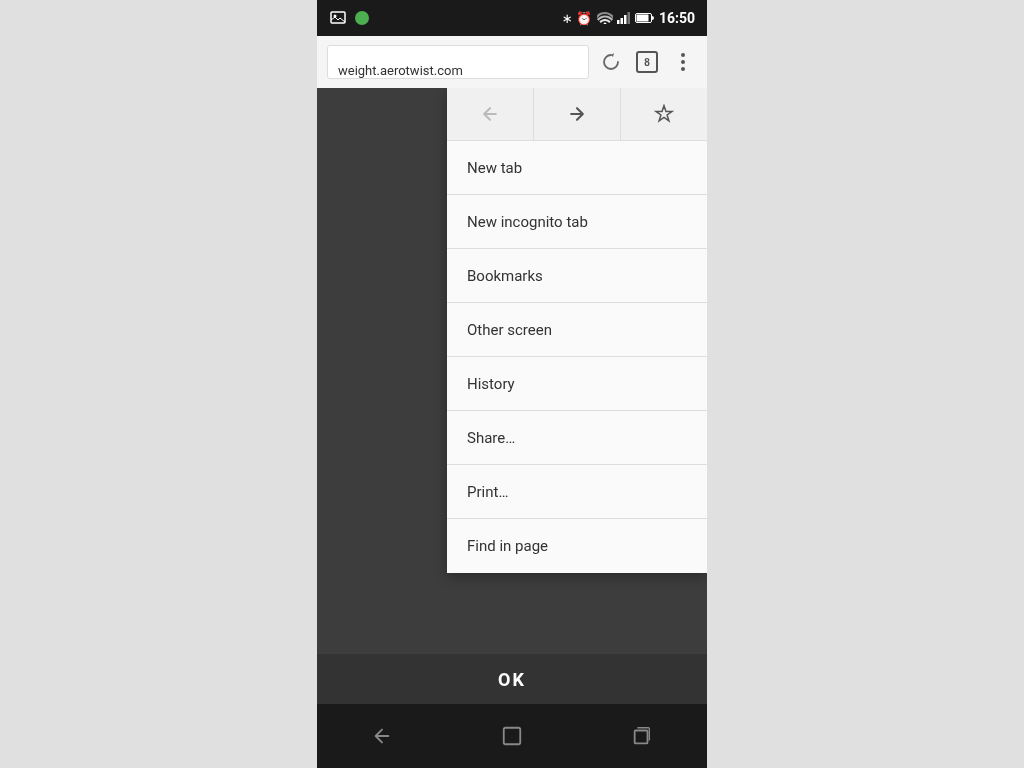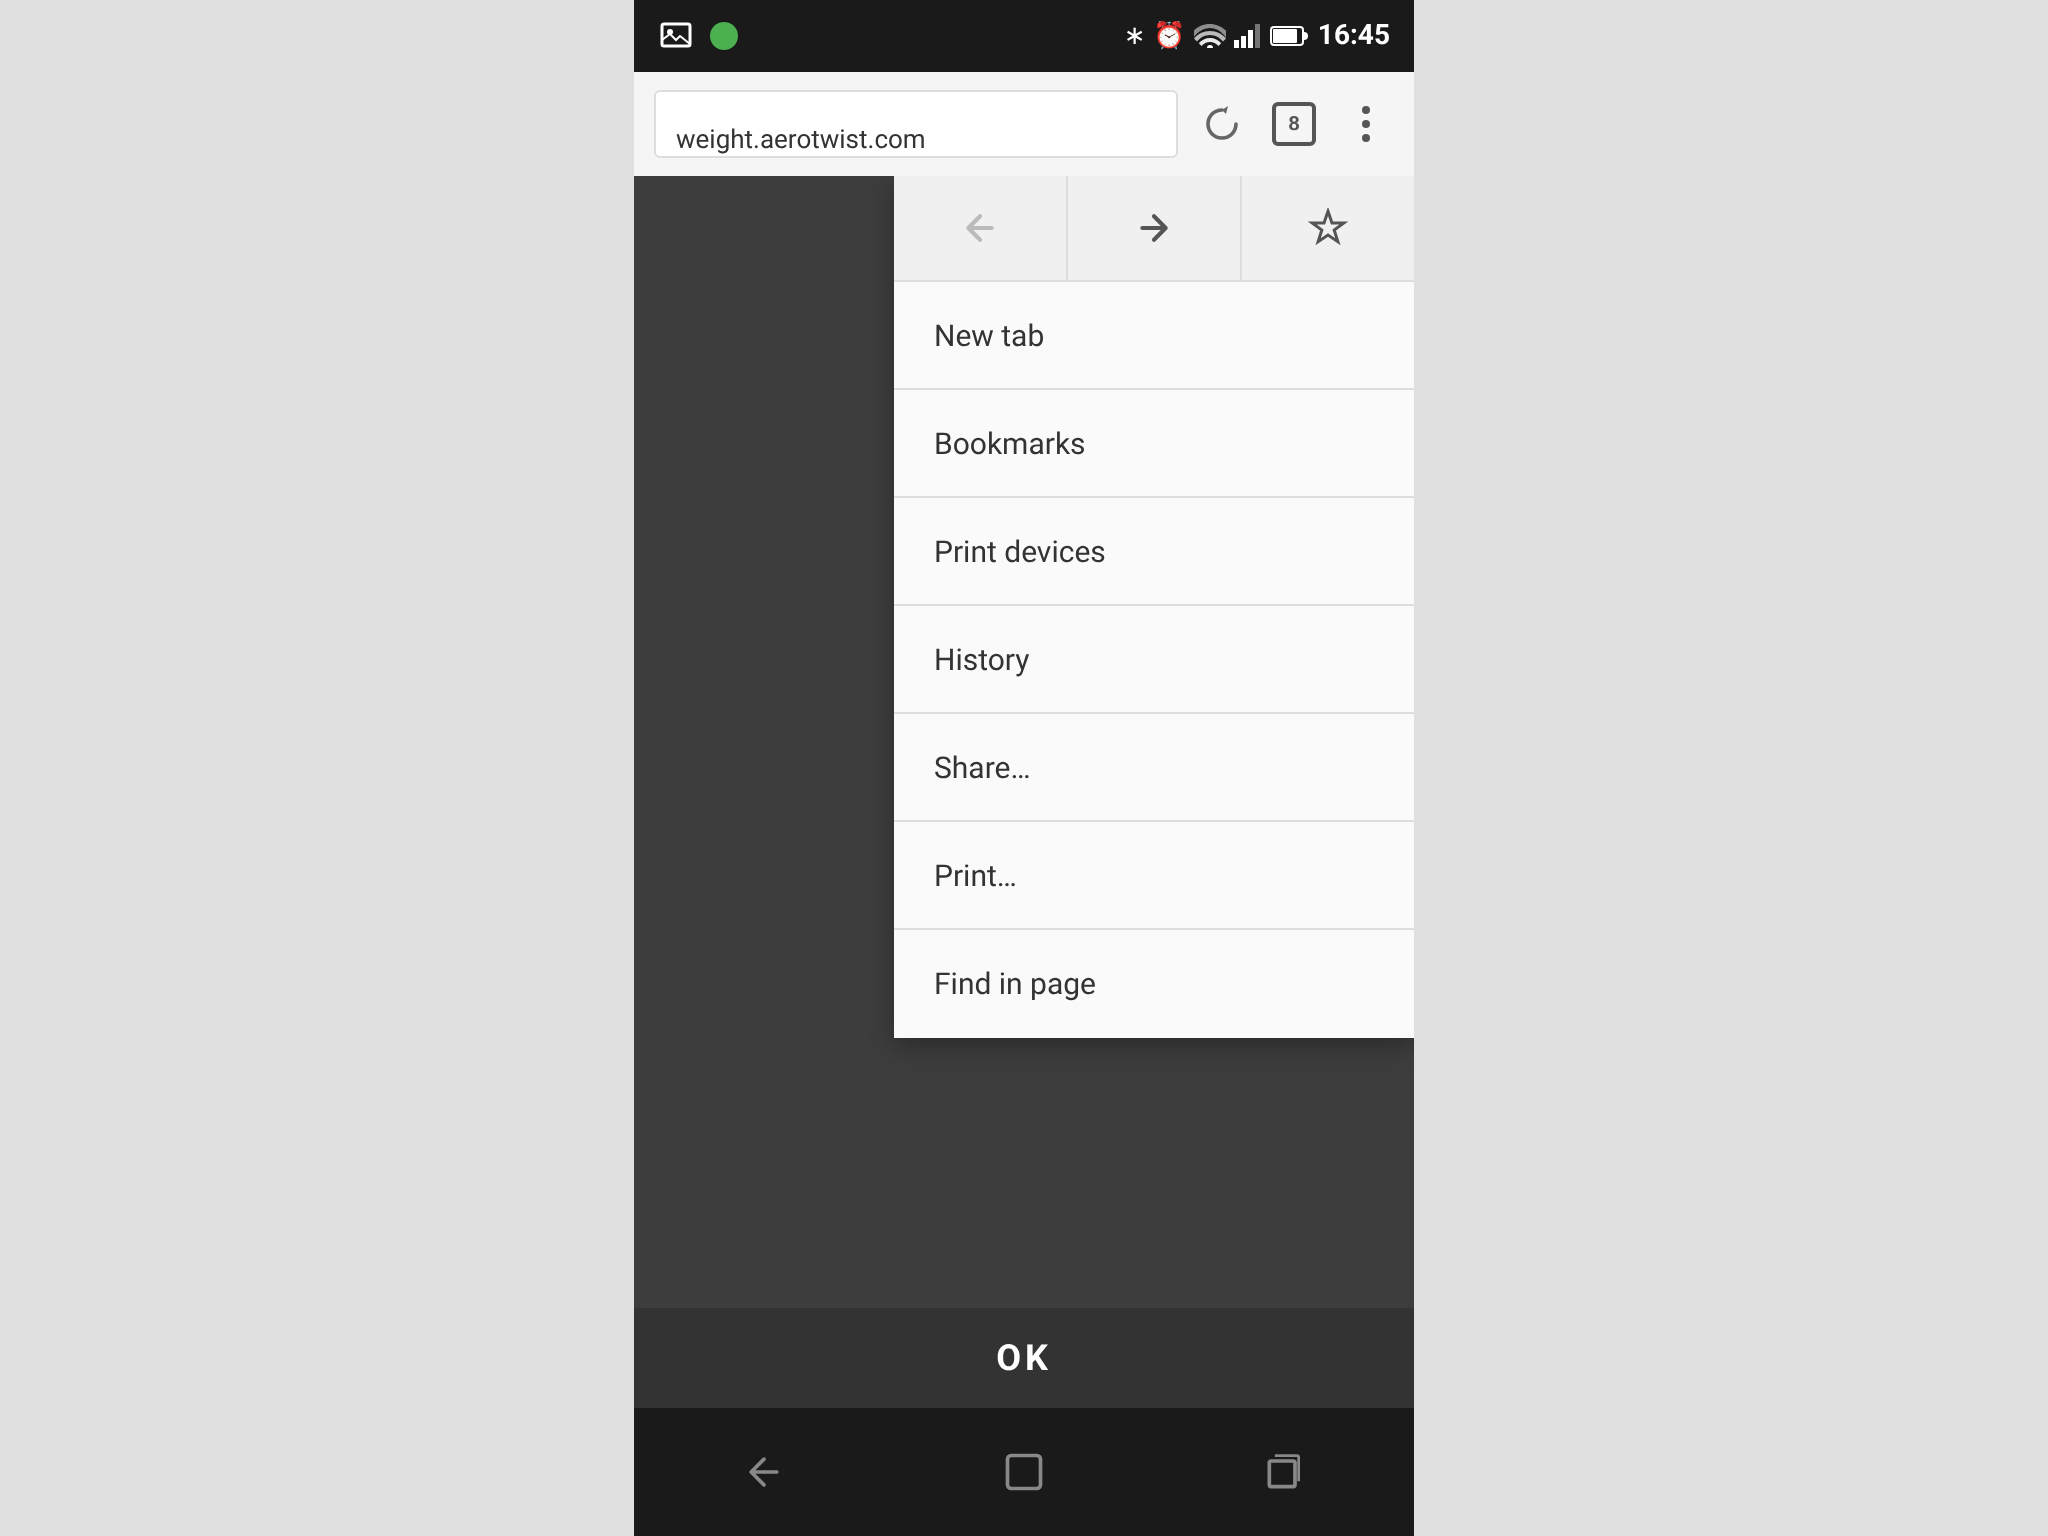--- a/index.html
+++ b/index.html
@@ -325,21 +325,21 @@
         <rect x="3.5" y="6" width="2.5" height="6" fill="white"></rect>
         <rect x="7" y="3" width="2.5" height="9" fill="white"></rect>
         <rect x="10.5" y="0" width="2.5" height="12" fill="white" opacity="0.4"></rect>
       </svg>
 
       <svg width="20" height="12" viewBox="0 0 20 12" fill="none">
         <rect x="0.5" y="1.5" width="16" height="9" rx="1.5" stroke="white" stroke-width="1"></rect>
         <rect x="1.5" y="2.5" width="12" height="7" rx="0.5" fill="white"></rect>
         <path d="M17 4v4a2 2 0 000-4z" fill="white"></path>
       </svg>
-      <span class="time-text">16:45</span>
+      <span class="time-text">16:50</span>
     </div>
   </div>
 
   <div class="browser-bar">
     <div class="url-bar">
       <span class="url-text">weight.aerotwist.com</span>
     </div>
     <button class="refresh-btn">
       <svg width="18" height="18" viewBox="0 0 18 18" fill="none" stroke="#666" stroke-width="1.8">
         <path d="M16 9A7 7 0 1 1 9 2" stroke-linecap="round"></path>
@@ -387,24 +387,27 @@
           <svg width="20" height="20" viewBox="0 0 24 24" fill="none" stroke="#555" stroke-width="1.8">
             <path d="M12 2l2.4 7h7.1l-5.8 4.2 2.2 7L12 16.2 6.1 20.2l2.2-7L2.5 9h7.1z"></path>
           </svg>
         </button>
       </div>
 
       <div class="menu-item">
         <span class="menu-item-label">New tab</span>
       </div>
       <div class="menu-item">
+        <span class="menu-item-label">New incognito tab</span>
+      </div>
+      <div class="menu-item">
         <span class="menu-item-label">Bookmarks</span>
       </div>
       <div class="menu-item">
-        <span class="menu-item-label">Print devices</span>
+        <span class="menu-item-label">Other screen</span>
       </div>
       <div class="menu-item">
         <span class="menu-item-label">History</span>
       </div>
       <div class="menu-item">
         <span class="menu-item-label">Share…</span>
       </div>
       <div class="menu-item">
         <span class="menu-item-label">Print…</span>
       </div>

